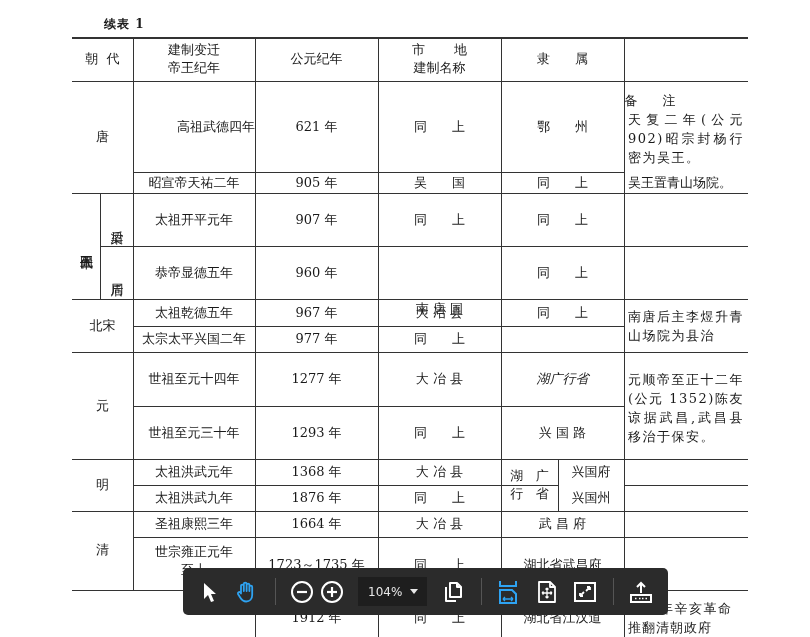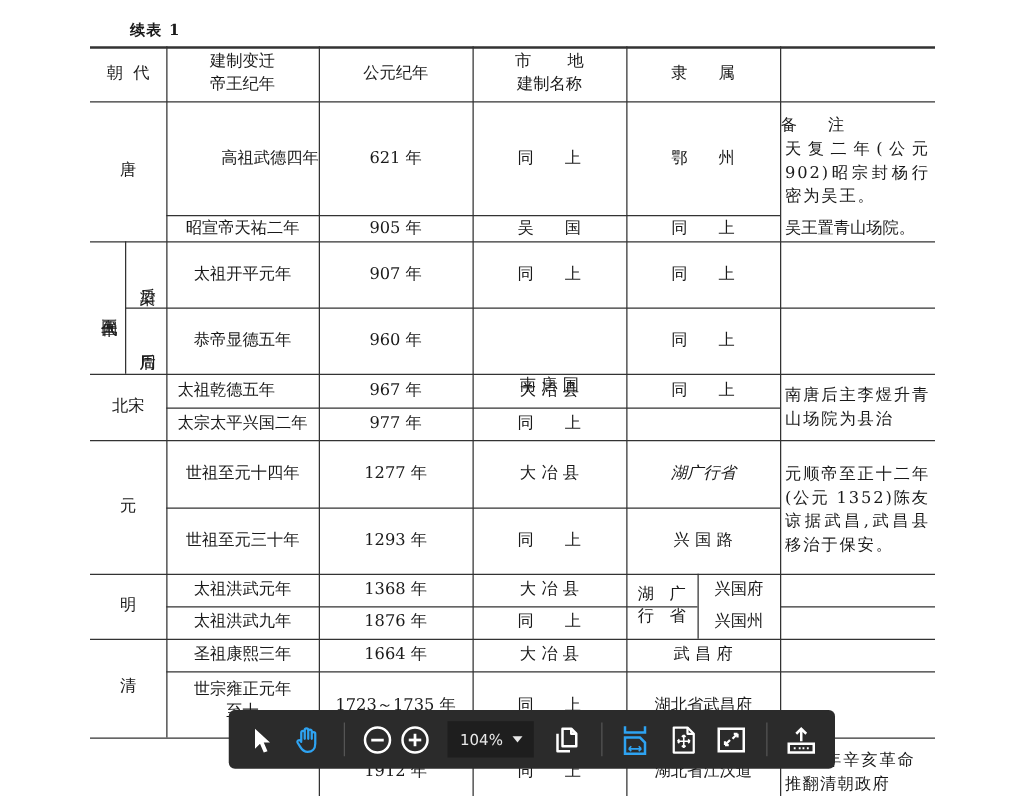--- a/index.html
+++ b/index.html
@@ -105,21 +105,21 @@
   <div class="cell" style="left:133px; top:193px; width:122px; height:53px;">太祖开平元年</div>
   <div class="cell" style="left:255px; top:193px; width:123px; height:53px;">907 年</div>
   <div class="cell" style="left:378px; top:193px; width:123px; height:53px;">同      上</div>
   <div class="cell" style="left:501px; top:193px; width:123px; height:53px;">同      上</div>
   <div class="cell" style="left:133px; top:246px; width:122px; height:53px;">恭帝显德五年</div>
   <div class="cell" style="left:255px; top:246px; width:123px; height:53px;">960 年</div>
   <div class="cell" style="left:378px; top:246px; width:123px; height:53px;margin-top:36px;">南 唐 国</div>
   <div class="cell" style="left:501px; top:246px; width:123px; height:53px;">同      上</div>
 
   <div class="cell" style="left:72px; top:299px; width:61px; height:53px;">北宋</div>
-  <div class="cell" style="left:120px; top:299px; width:122px; height:27px;text-align:right;">太祖乾德五年</div>
+  <div class="cell" style="left:133px; top:299px; width:122px; height:27px;text-align:right;">太祖乾德五年</div>
   <div class="cell" style="left:255px; top:299px; width:123px; height:27px;">967 年</div>
   <div class="cell" style="left:378px; top:299px; width:123px; height:27px;">大 冶 县</div>
   <div class="cell" style="left:501px; top:299px; width:123px; height:27px;">同      上</div>
   <div class="cell" style="left:133px; top:326px; width:122px; height:26px;">太宗太平兴国二年</div>
   <div class="cell" style="left:255px; top:326px; width:123px; height:26px;">977 年</div>
   <div class="cell" style="left:378px; top:326px; width:123px; height:26px;">同      上</div>
   <div class="note" style="left:628px; top:307px; width:116px;">南唐后主李煜升青山场院为县治</div>
 
   <div class="cell" style="left:72px; top:352px; width:61px; height:107px;">元</div>
   <div class="cell" style="left:133px; top:352px; width:122px; height:54px;">世祖至元十四年</div>

